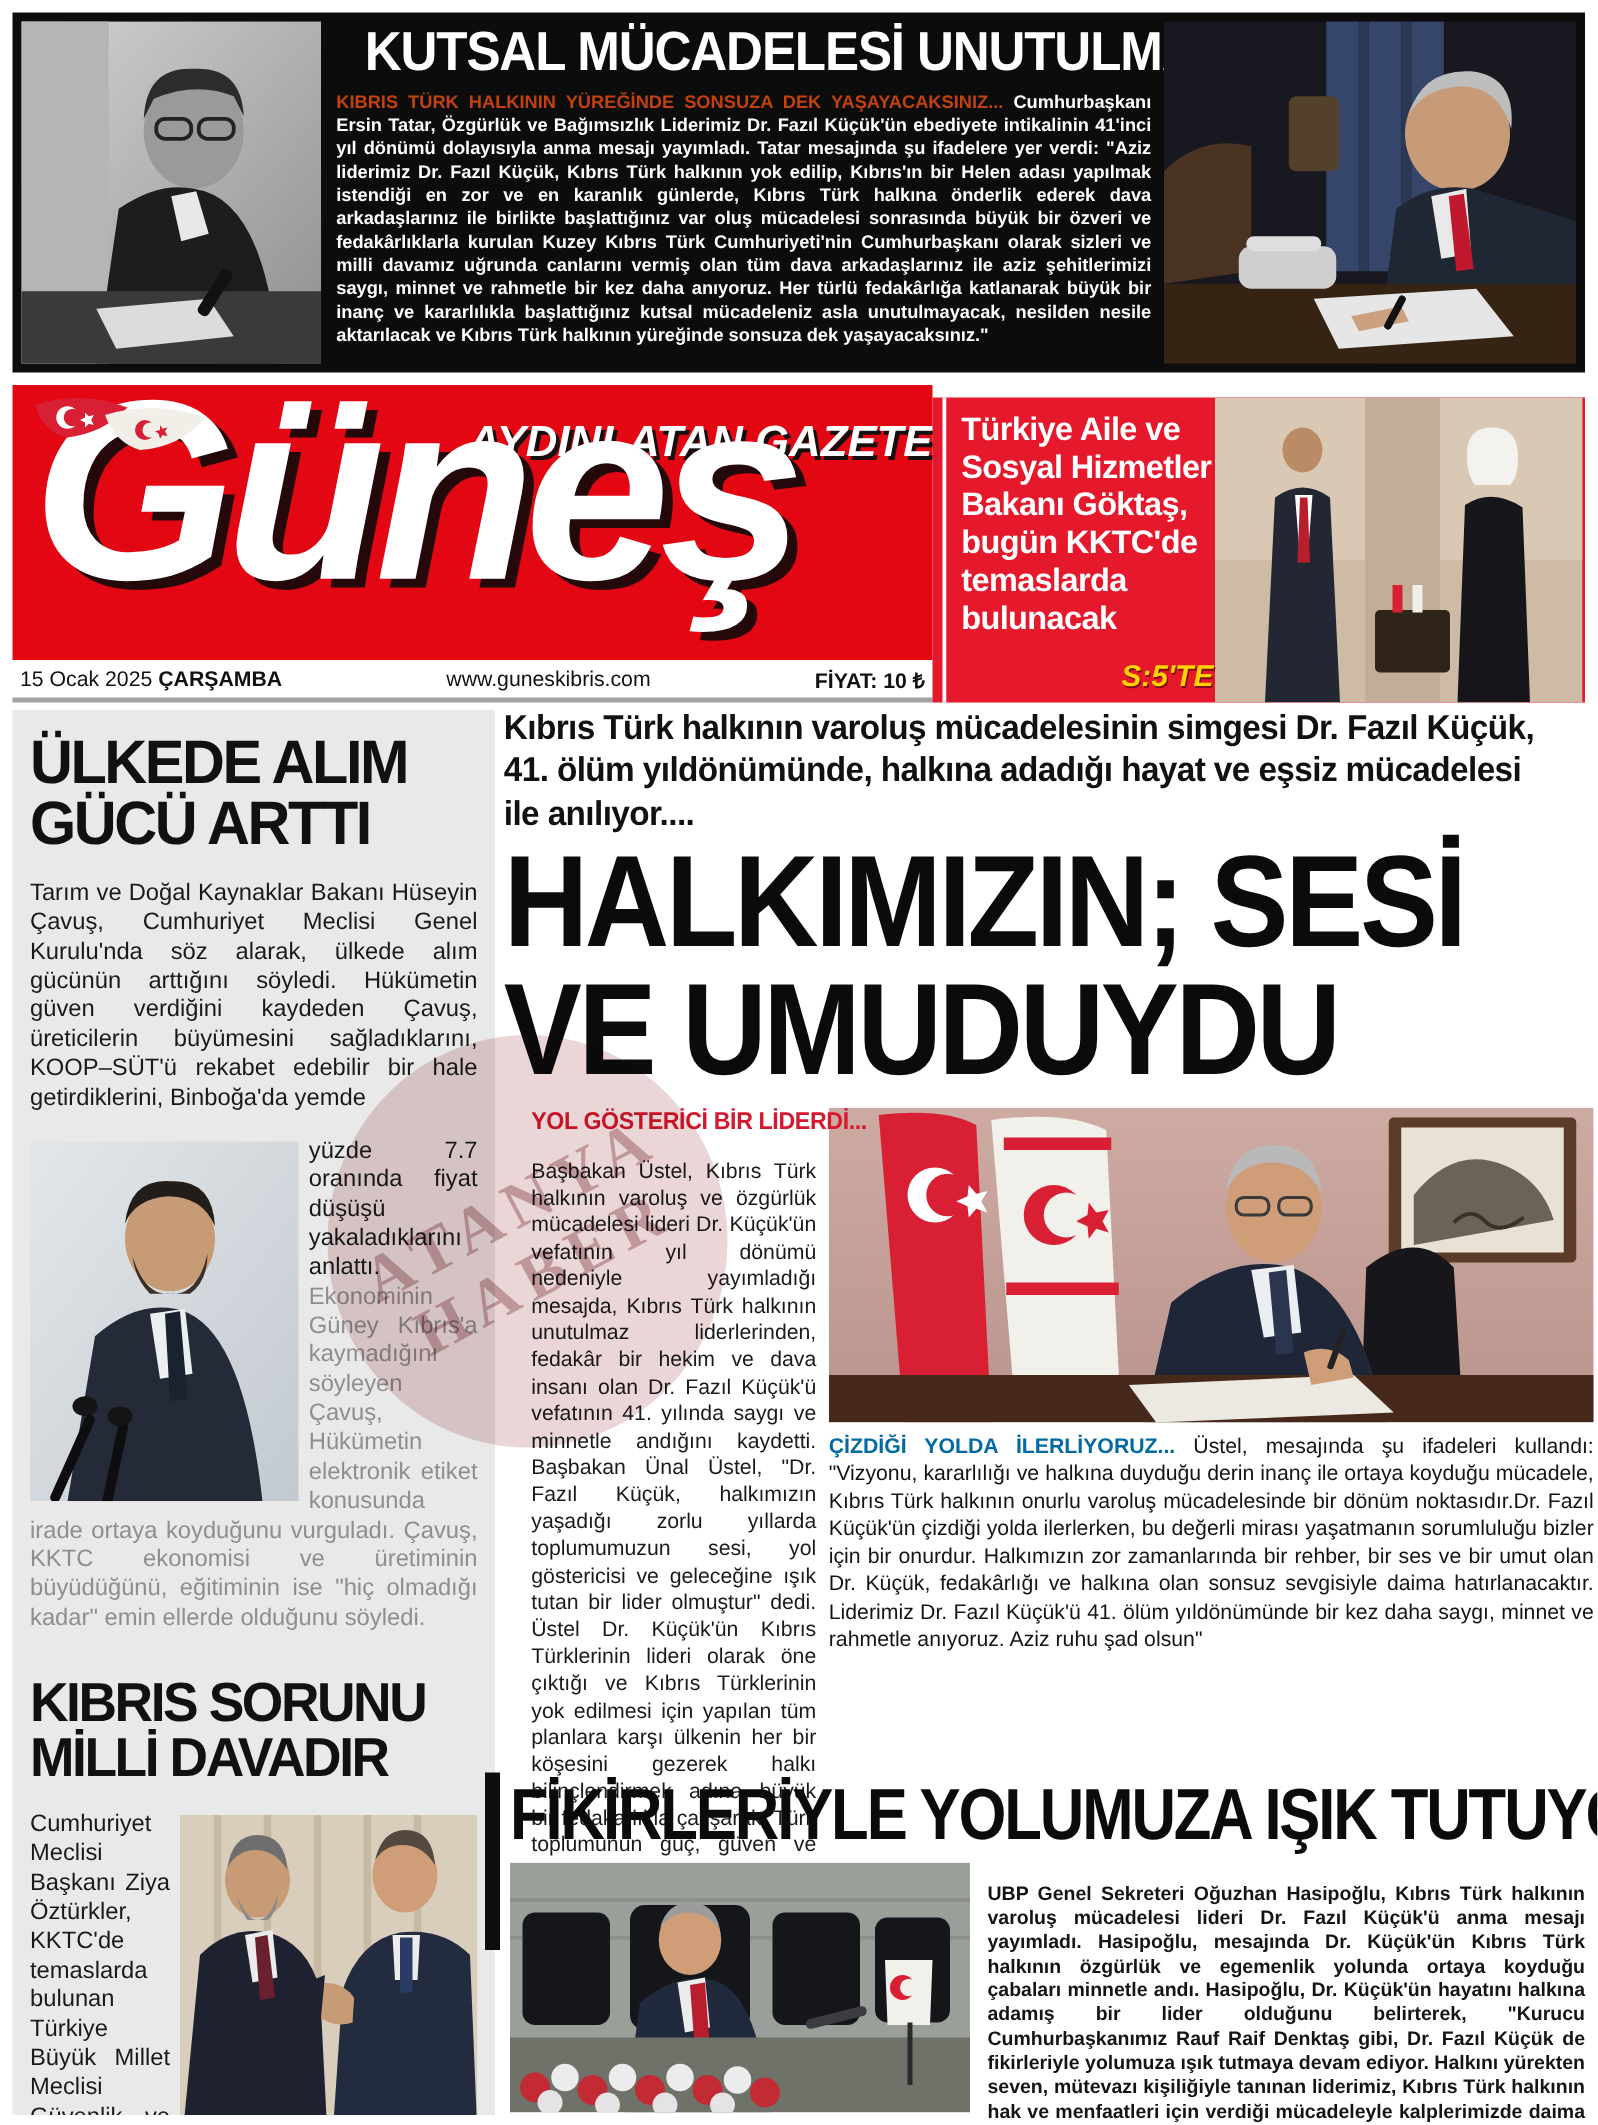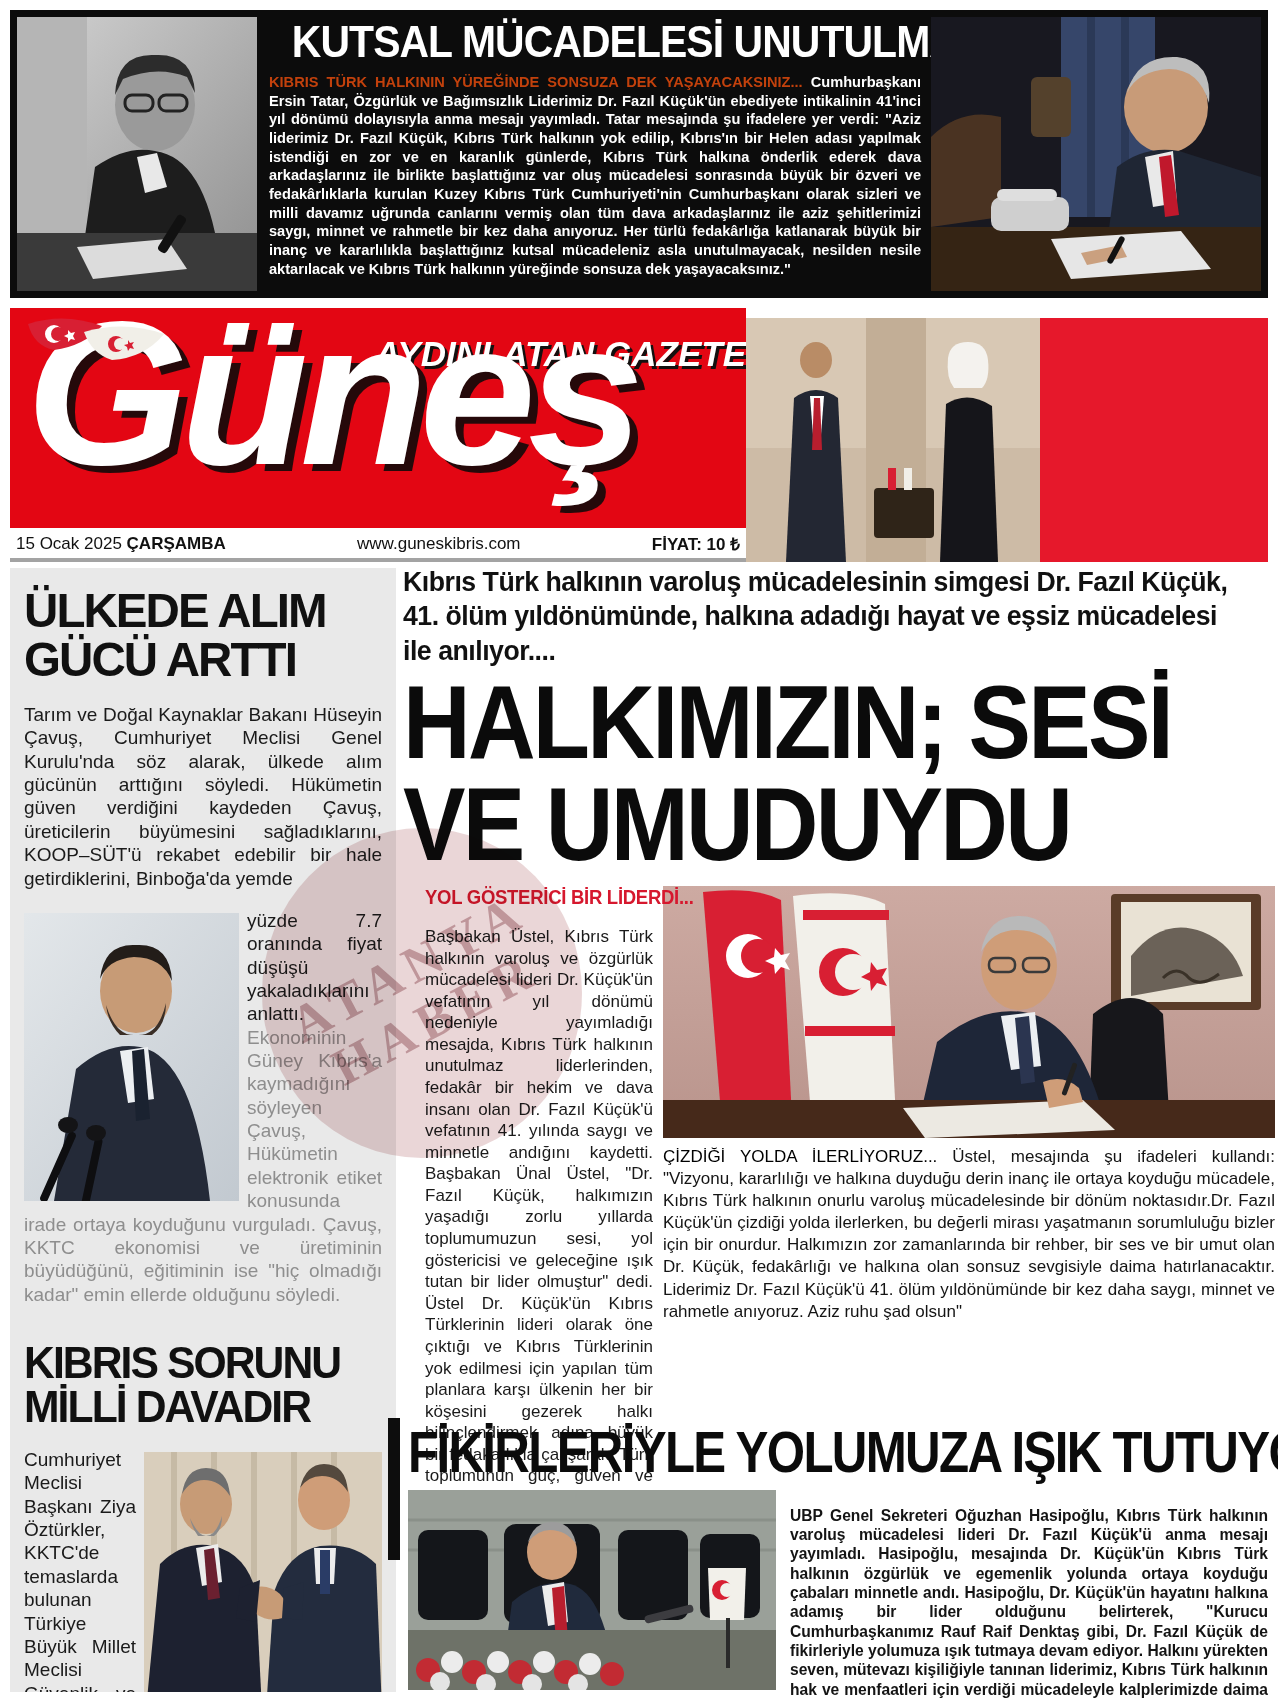--- a/index.html
+++ b/index.html
@@ -59,21 +59,21 @@
   .bh-line{font-size:104px;font-weight:900;line-height:0.98;letter-spacing:-3px;transform:scaleX(0.9);
            transform-origin:left;white-space:nowrap;color:#0b0b0b;}
   .article-row{display:flex;margin-top:10px;}
   .art-left{width:250px;flex:none;padding-left:22px;box-sizing:border-box;}
   .subhead-red{color:#d6182e;font-weight:900;font-size:19.5px;letter-spacing:-0.3px;margin-bottom:4px;
                transform:scaleX(0.95);transform-origin:left;white-space:nowrap;}
   .art-body{font-size:17px;line-height:1.27;text-align:justify;color:#1a1a1a;}
   .art-right{flex:1;margin-left:10px;}
   .ustel-photo{width:100%;height:252px;overflow:hidden;}
   .caption-block{margin-top:8px;font-size:17px;line-height:1.3;text-align:justify;color:#141414;font-weight:500;}
-  .caption-lead{color:#000000;font-weight:400;}
+  .caption-lead{color:#0369a1;font-weight:700;}
   .bottom-headline{position:absolute;left:5px;top:858px;width:860px;font-size:58px;font-weight:900;
                    letter-spacing:-2px;line-height:1;transform:scaleX(0.85);transform-origin:left;
                    white-space:nowrap;color:#0b0b0b;}
   .bottom-row{position:absolute;left:5px;top:925px;width:860px;display:flex;}
   .bottom-photo{width:368px;height:200px;flex:none;overflow:hidden;}
   .bottom-text{flex:1;margin-left:14px;font-size:15.6px;font-weight:bold;line-height:1.24;
                text-align:justify;color:#141414;}
   
   .watermark{position:absolute;left:262px;top:828px;width:320px;height:330px;border-radius:50%;
              background:rgba(186,118,122,0.30);pointer-events:none;display:flex;align-items:center;
@@ -160,20 +160,24 @@
       </svg>
     </div>
   </div>
   <div class="dateline">
     <span class="dl-date"><span>15 Ocak 2025 </span><b>ÇARŞAMBA</b></span>
     <span class="dl-site">www.guneskibris.com</span>
     <span class="dl-price">FİYAT: 10 ₺</span>
   </div>
 
   <div class="teaser">
+    <div class="teaser-textcol">
+      <div class="teaser-text">Türkiye Aile ve Sosyal Hizmetler Bakanı Göktaş, bugün KKTC'de temaslarda bulunacak</div>
+      <div class="teaser-page">S:5'TE</div>
+    </div>
     <div class="teaser-photo">
       <svg width="294" height="244" viewBox="0 0 294 244" preserveAspectRatio="none">
         <rect width="294" height="244" fill="#cdbba6"></rect>
         <rect x="0" y="0" width="294" height="130" fill="#d8c8b4"></rect>
         <rect x="120" y="0" width="60" height="244" fill="#c2ae96"></rect>
         <ellipse cx="70" cy="42" rx="16" ry="18" fill="#b98c66"></ellipse>
         <path d="M40 244 L48 80 Q70 64 92 80 L100 244 Z" fill="#232733"></path>
         <path d="M64 78 L78 78 L74 130 L68 130 Z" fill="#fff"></path>
         <path d="M68 80 L74 80 L76 132 L66 132 Z" fill="#b81e2e"></path>
         <ellipse cx="222" cy="48" rx="17" ry="20" fill="#c79b76"></ellipse>

